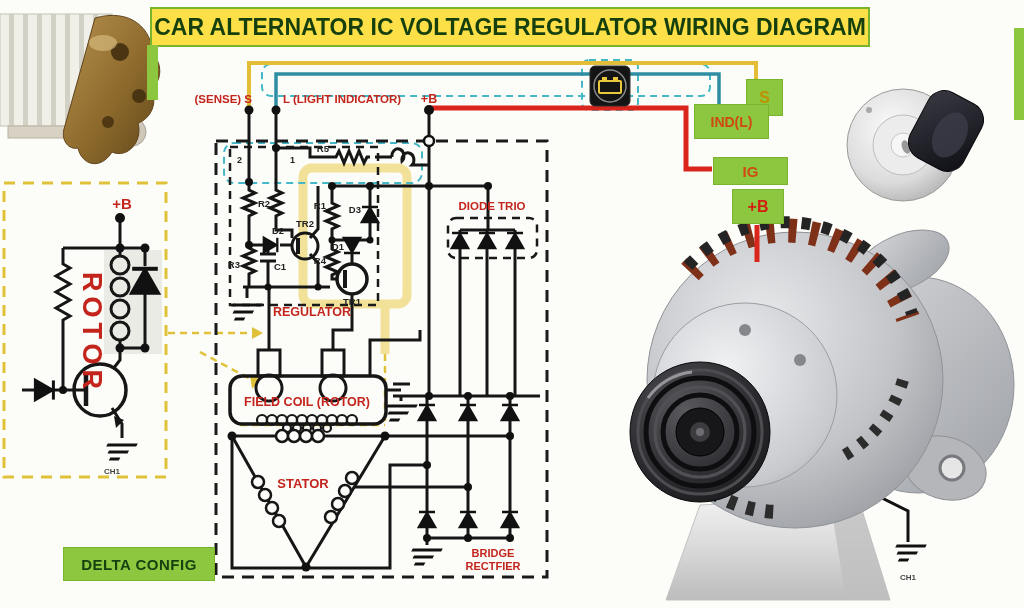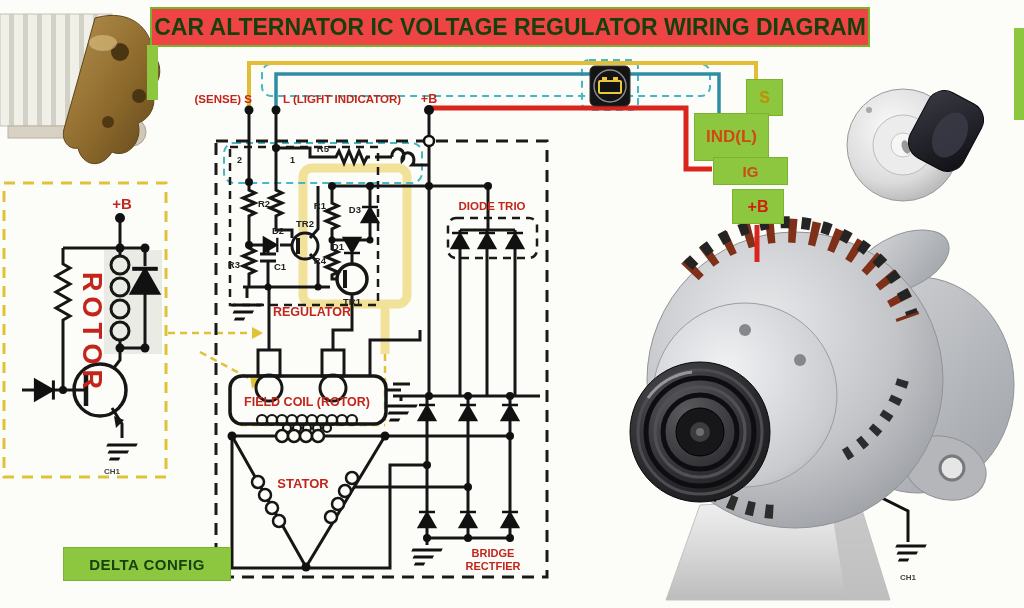--- a/index.html
+++ b/index.html
@@ -1,27 +1,27 @@
 <!DOCTYPE html>
 <html><head>
 <meta charset="utf-8">
 <style>
   html,body{margin:0;padding:0;background:#e9e9e9;}
   .canvas{position:relative;width:1024px;height:608px;background:#fcfcf8;overflow:hidden;
           font-family:"Liberation Sans",sans-serif;}
-  .banner{position:absolute;left:150px;top:7px;width:720px;height:40px;background:#ef4444;
+  .banner{position:absolute;left:150px;top:7px;width:720px;height:40px;background:#fde047;
           border:2px solid #7ab32e;box-sizing:border-box;display:flex;align-items:center;justify-content:center;}
   .banner span{font-weight:bold;font-size:23px;color:#163f0e;white-space:nowrap;}
   .tag{position:absolute;background:#8dc63f;border:1px solid #7ab32e;box-sizing:border-box;
        display:flex;align-items:center;justify-content:center;font-weight:bold;}
   .tag-s{left:746px;top:79px;width:37px;height:37px;font-size:16px;color:#bf9000;}
-  .tag-ind{left:694px;top:113px;width:75px;height:48px;font-size:17px;color:#cf4a12;}
+  .tag-ind{left:694px;top:104px;width:75px;height:35px;font-size:14px;color:#cf4a12;}
   .tag-ig{left:713px;top:157px;width:75px;height:28px;font-size:15px;color:#cf4a12;}
   .tag-pb{left:732px;top:189px;width:52px;height:35px;font-size:16px;color:#d21f14;}
-  .delta{position:absolute;left:63px;top:547px;width:168px;height:34px;background:#8dc63f;
+  .delta{position:absolute;left:63px;top:547px;width:152px;height:34px;background:#8dc63f;
          border:1px solid #7ab32e;box-sizing:border-box;display:flex;align-items:center;justify-content:center;
          font-weight:bold;font-size:15px;color:#17420f;letter-spacing:.5px;}
   .sliver{position:absolute;background:#8dc63f;}
   .sliver-right{left:1014px;top:28px;width:10px;height:92px;}
   .sliver-title{left:147px;top:45px;width:11px;height:55px;}
   svg text{font-family:"Liberation Sans",sans-serif;font-weight:bold;}
   svg{position:absolute;left:0;top:0;}
 </style>
 </head>
 <body>

